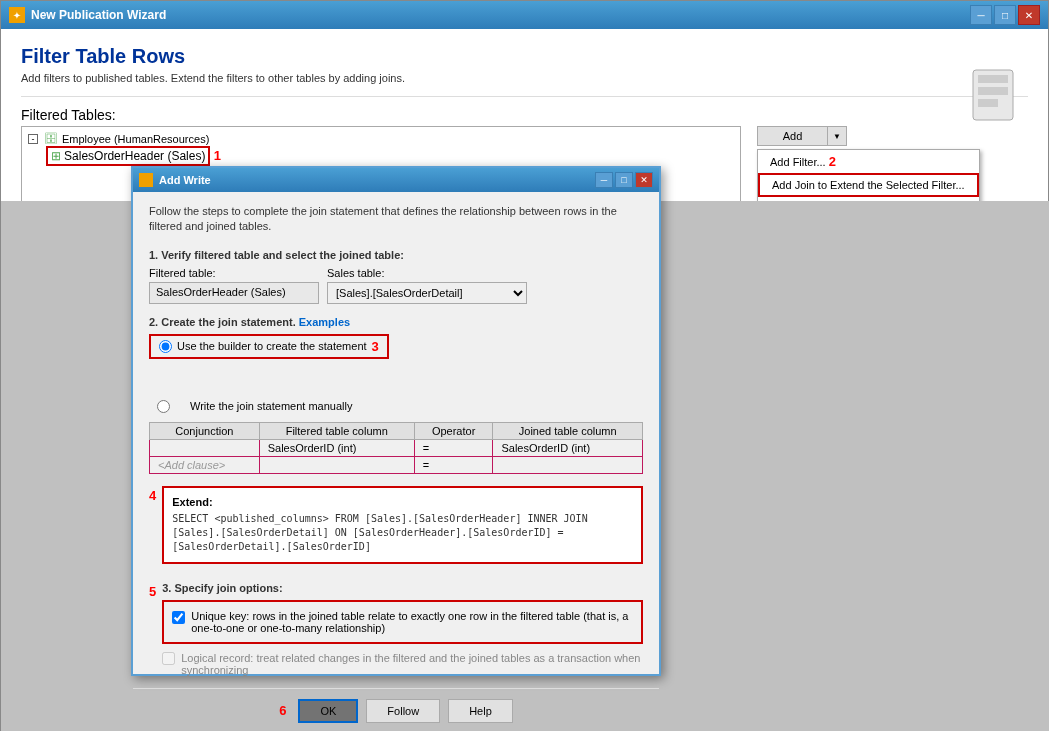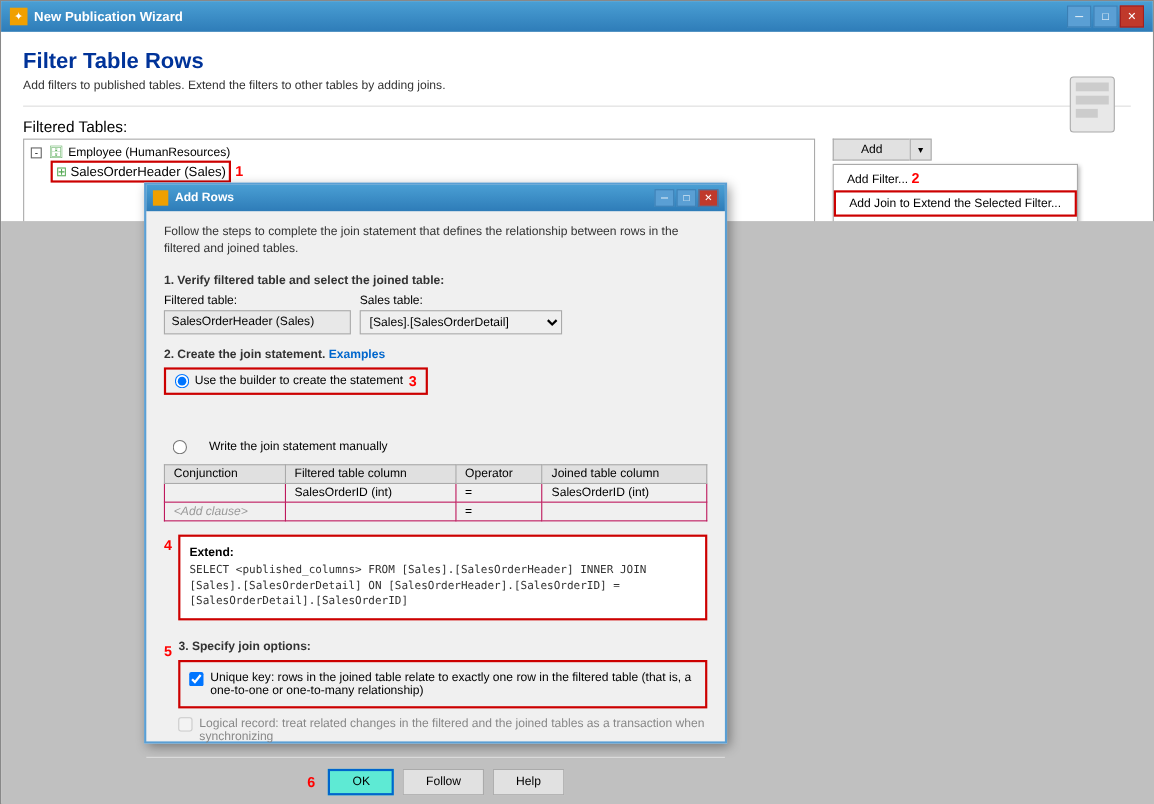--- a/index.html
+++ b/index.html
@@ -234,21 +234,21 @@
       padding: 3px 6px;
       font-size: 11px;
       width: 170px;
       height: 22px;
     }
 
     .table-select {
       border: 1px solid #aaa;
       padding: 2px 4px;
       font-size: 11px;
-      width: 184px;
+      width: 200px;
       height: 22px;
     }
 
     
     .radio-group {
       margin-bottom: 6px;
     }
 
     
     .join-table {
@@ -256,21 +256,21 @@
       border-collapse: collapse;
       font-size: 11px;
       margin-top: 6px;
     }
 
     .join-table th {
       background: #e0e0e0;
       border: 1px solid #aaa;
       padding: 2px 8px;
       font-weight: normal;
-      text-align: left;
+      text-align: center;
     }
 
     .join-table td {
       border: 1px solid #be185d;
       padding: 2px 8px;
     }
 
     
     .preview-box {
       border: 2px solid #cc0000;
@@ -330,21 +330,21 @@
     .footer-btn {
       padding: 4px 20px;
       font-size: 11px;
       border: 1px solid #aaa;
       background: #e1e1e1;
       cursor: pointer;
     }
 
     .footer-btn.ok-btn {
       border: 2px solid #0066cc;
-      background: #5eead4;
+      background: #737373;
     }
 
     .number-badge {
       color: red;
       font-weight: bold;
       font-size: 13px;
     }
 
     .top-graphic {
       position: absolute;
@@ -437,21 +437,21 @@
     </div>
   </div>
 
   <div style="background:#c0c0c0; position:absolute; top:200px; left:0; width:1049px; height:531px;"></div>
 
   <div class="dialog-overlay">
 
     <div class="dialog-title-bar">
       <div class="dialog-title-left">
         <div class="dialog-title-icon"></div>
-        <span class="dialog-title-text">Add Rows</span>
+        <span class="dialog-title-text">Add Write</span>
       </div>
       <div class="dialog-title-controls">
         <div class="dialog-title-btn">─</div>
         <div class="dialog-title-btn">□</div>
         <div class="dialog-title-btn close">✕</div>
       </div>
     </div>
 
     <div class="dialog-body">
       <div class="dialog-intro">Follow the steps to complete the join statement that defines the relationship between rows in the filtered and joined tables.</div>

